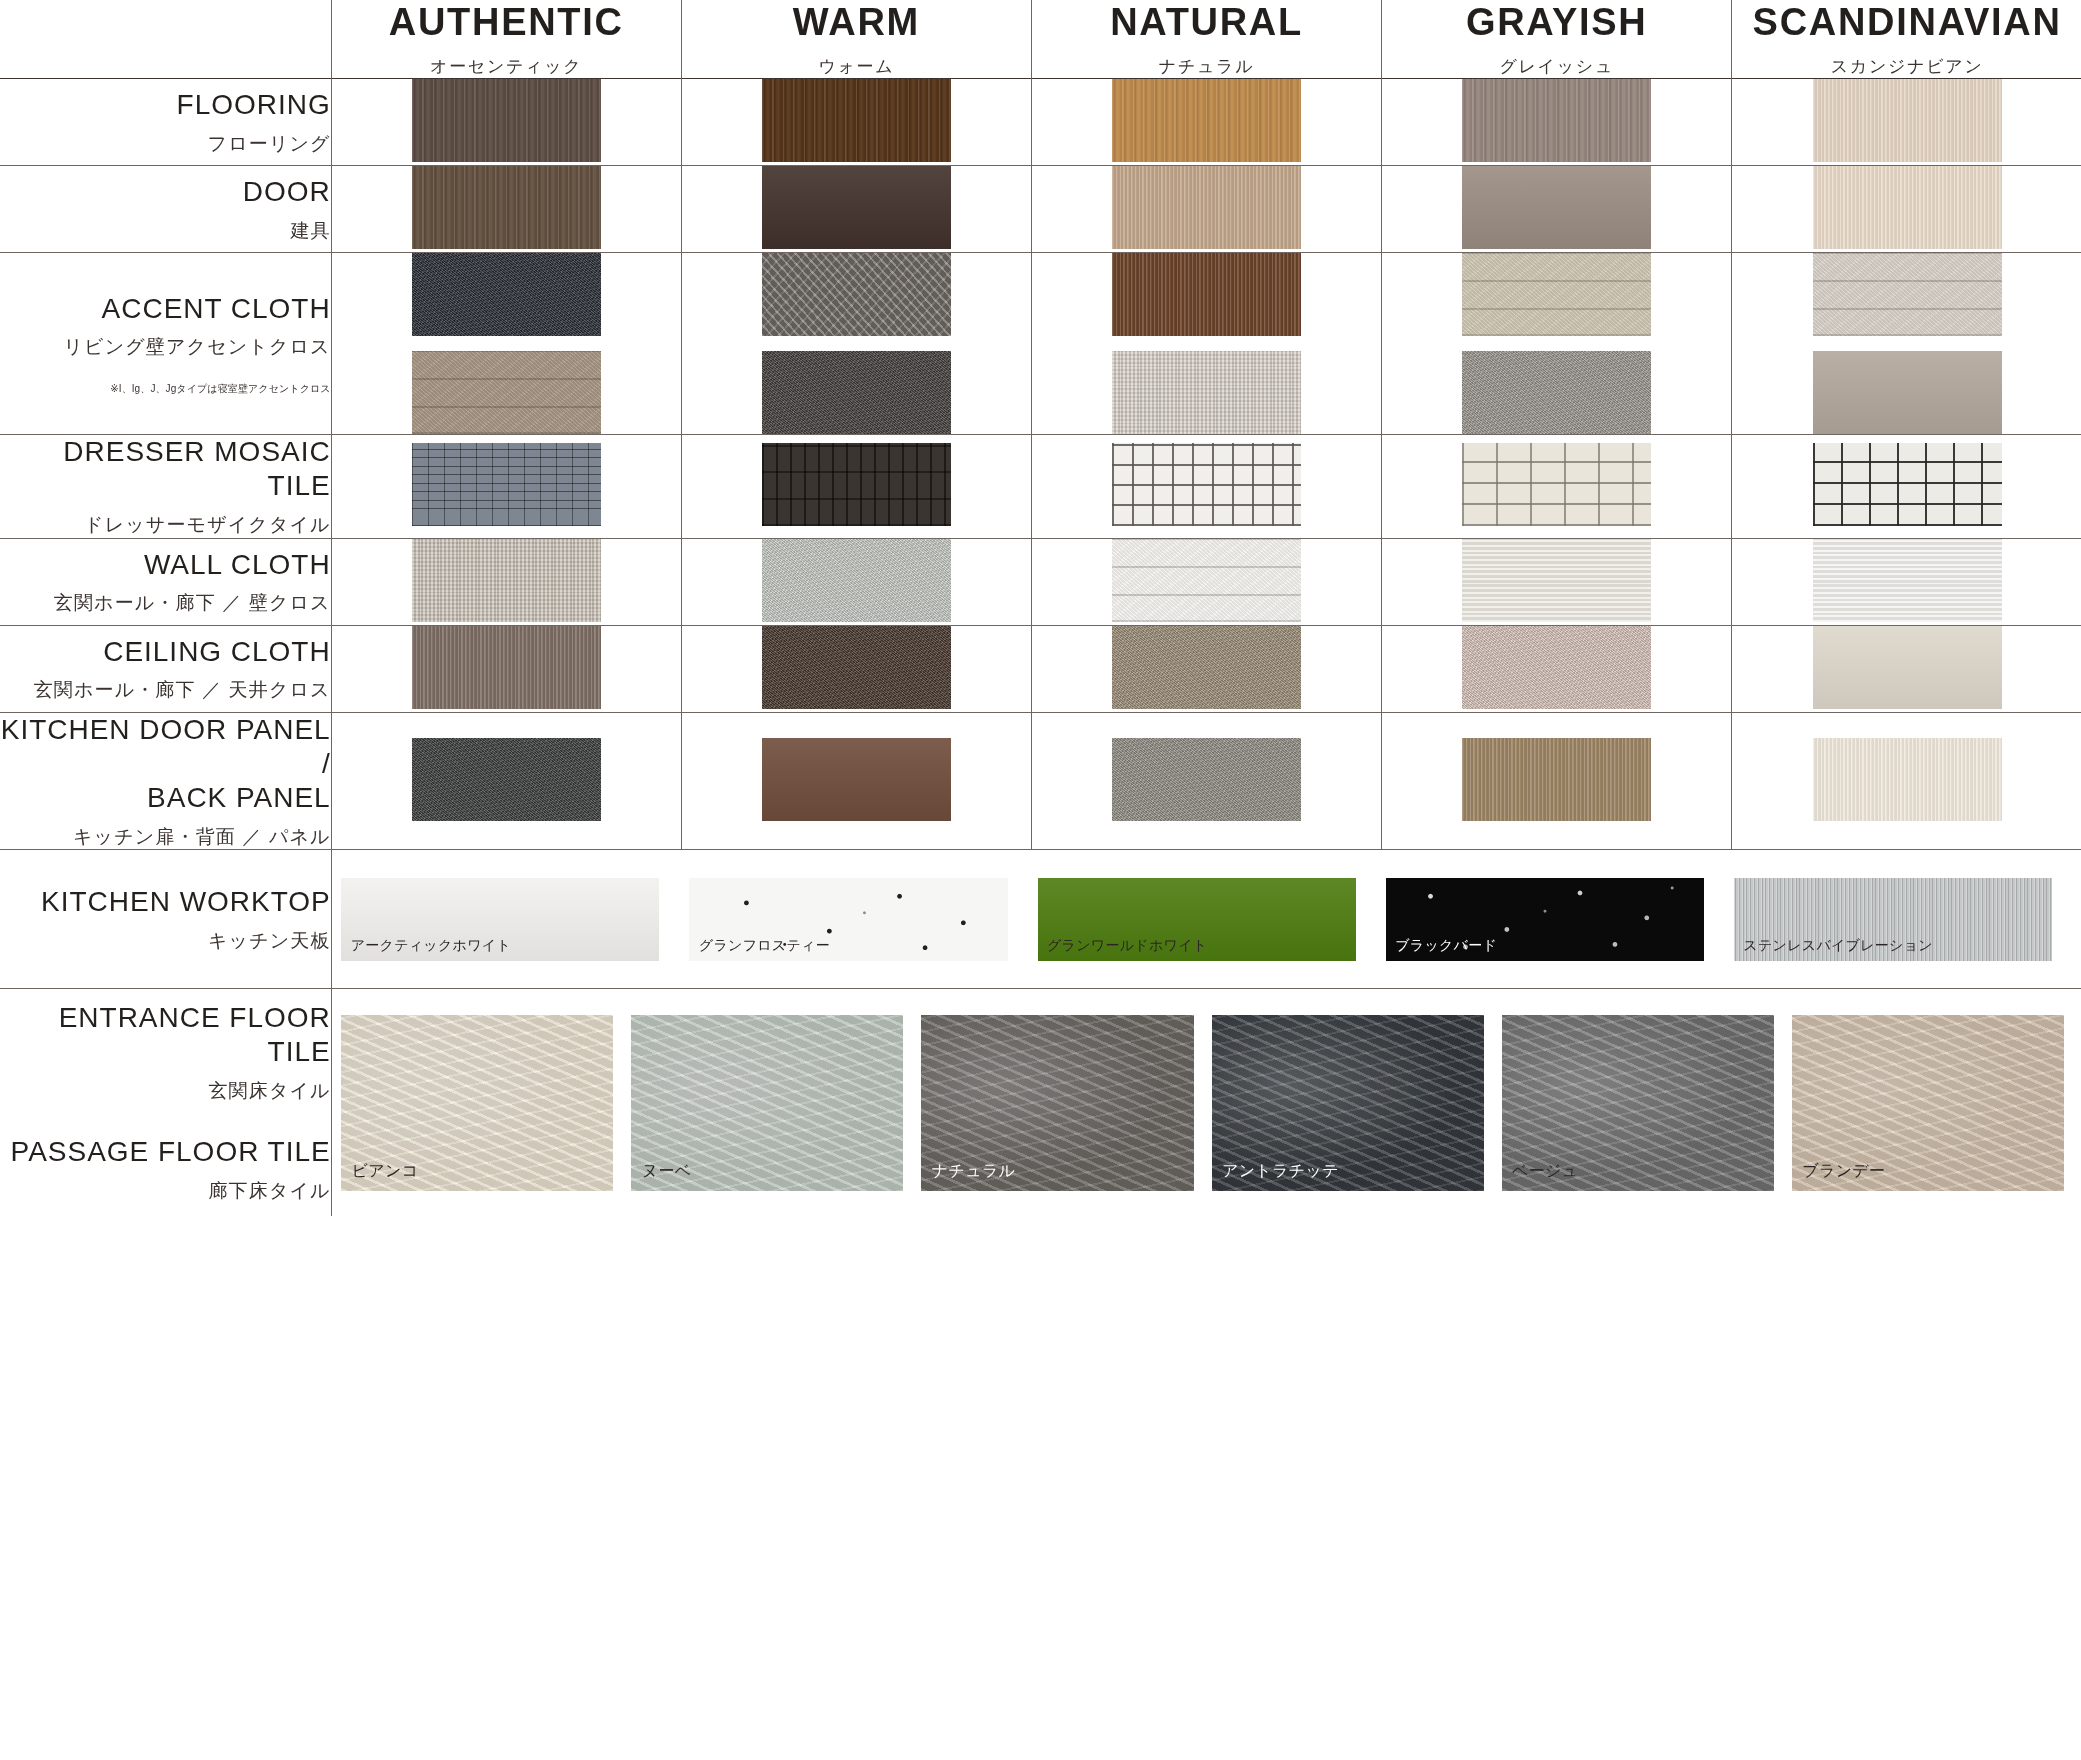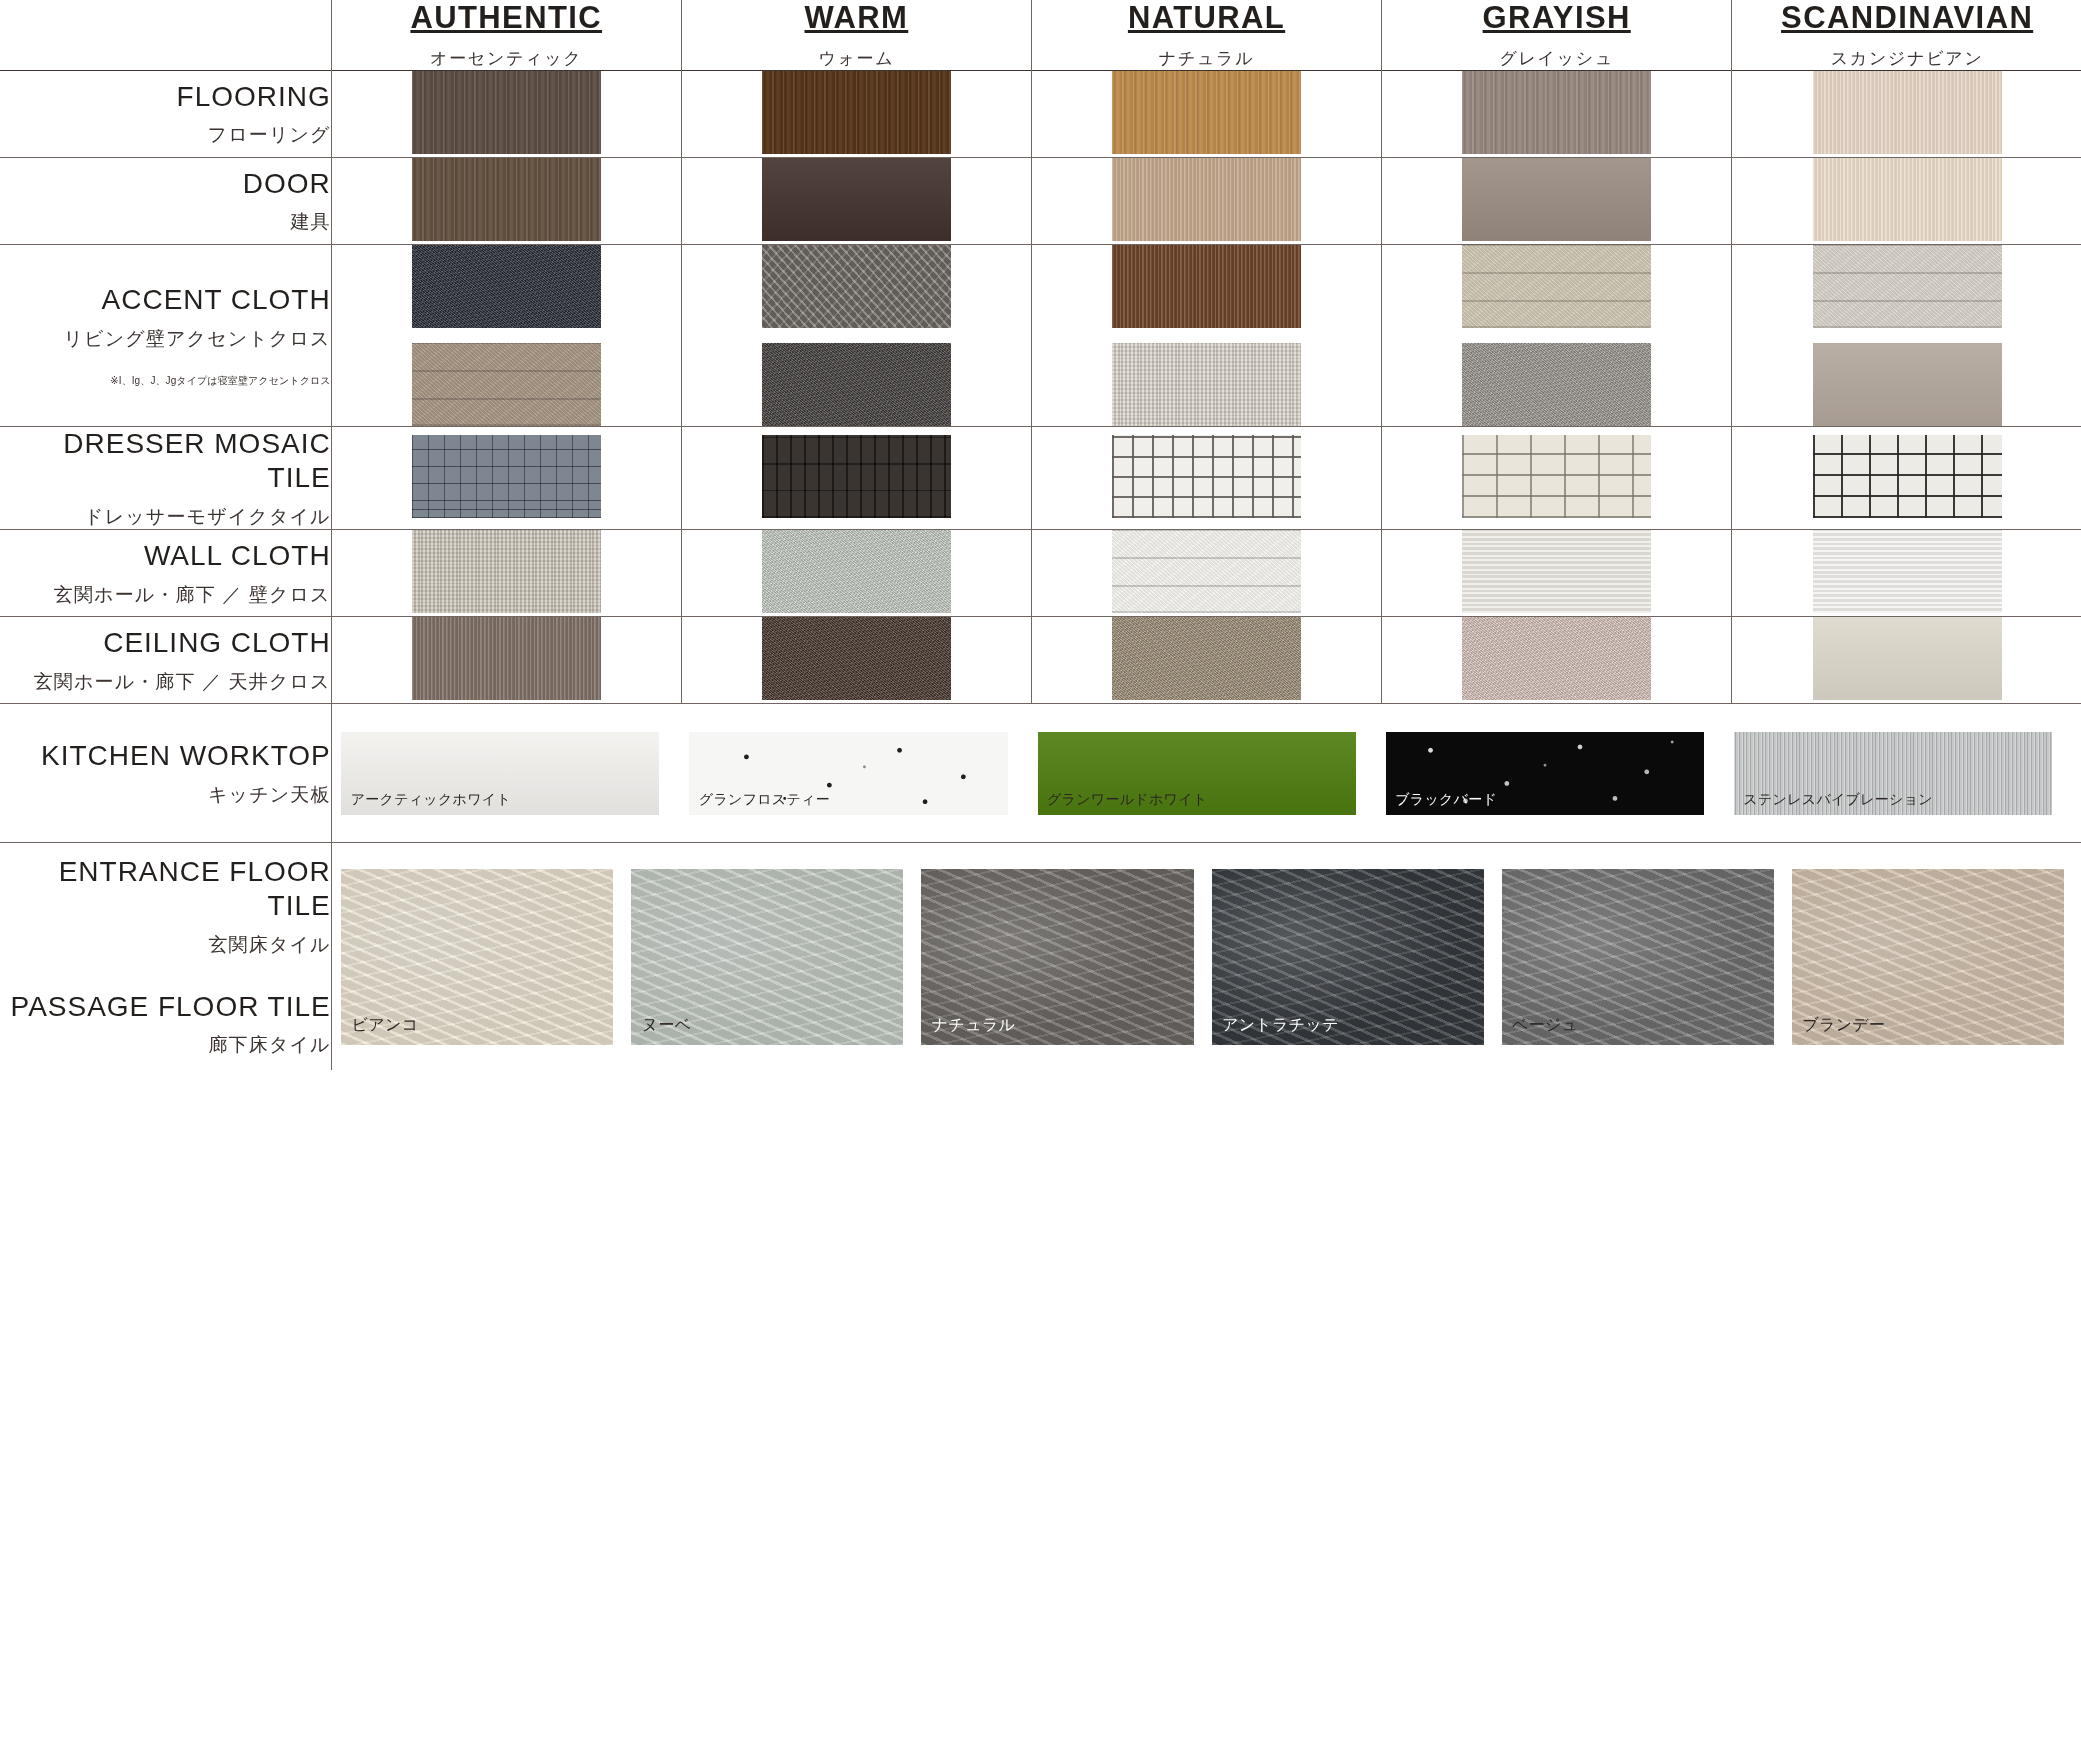--- a/index.html
+++ b/index.html
@@ -26,22 +26,22 @@
   
   .hrule-top { border-top: 1.9px solid #3b3330; }
   .hrule-thin { border-top: 0.9px solid #6f6662; }
 
   
   .vsep { border-left: 0.9px solid #6f6662; }
 
   
   .hdr-cell { text-align: center; padding: 9.5px 3.8px 24.6px; }
   .hdr-en {
-    font-size: 31px; font-weight: 700; letter-spacing: 0.045em;
-    color: #231f1d; line-height: 1.18; white-space: nowrap; text-decoration: underline;
+    font-size: 38px; font-weight: 700; letter-spacing: 0.045em;
+    color: #231f1d; line-height: 1.18; white-space: nowrap;
   }
   .hdr-jp {
     font-size: 17px; font-weight: 400; letter-spacing: 0.1em;
     color: #3b3330; margin-top: 10.4px; white-space: nowrap;
   }
 
   
   .rowlabel { text-align: right; padding-right: 38px; }
   .rl-en {
     font-size: 28px; font-weight: 400; letter-spacing: 0.035em;
@@ -363,20 +363,37 @@
     <td class="swatch-cell vsep">
       <div class="sw g-rough" style="background:#4a3a31"></div></td>
     <td class="swatch-cell vsep">
       <div class="sw g-rough" style="background:#a2927c"></div></td>
     <td class="swatch-cell vsep">
       <div class="sw g-rough" style="background:#ddc9c0"></div></td>
     <td class="swatch-cell vsep">
       <div class="sw g-flat" style="background:#ddd7cb"></div></td>
   </tr>
 
+  <tr class="hrule-thin">
+    <td class="col-label rowlabel">
+      <div class="rl-en">KITCHEN DOOR PANEL /</div>
+      <div class="rl-en">BACK PANEL</div>
+      <div class="rl-jp">キッチン扉・背面 ／ パネル</div>
+    </td>
+    <td class="swatch-cell vsep">
+      <div class="sw g-rough" style="background:#3d4140"></div></td>
+    <td class="swatch-cell vsep">
+      <div class="sw g-flat" style="background:#6f4d3c"></div></td>
+    <td class="swatch-cell vsep">
+      <div class="sw g-rough" style="background:#97928a"></div></td>
+    <td class="swatch-cell vsep">
+      <div class="sw g-woodfine" style="background:#9d8565"></div></td>
+    <td class="swatch-cell vsep">
+      <div class="sw g-woodfine" style="background:#f0e8dc"></div></td>
+  </tr>
 
   <tr class="hrule-thin">
     <td class="col-label rowlabel">
       <div class="rl-en">KITCHEN WORKTOP</div>
       <div class="rl-jp">キッチン天板</div>
     </td>
     <td class="wide-cell vsep" colspan="5">
       <div class="worktop-strip">
         <div class="wt g-flat" style="background:#f2f1ee">
           <span class="wt-label" style="color:#2b2523">アークティックホワイト</span>

